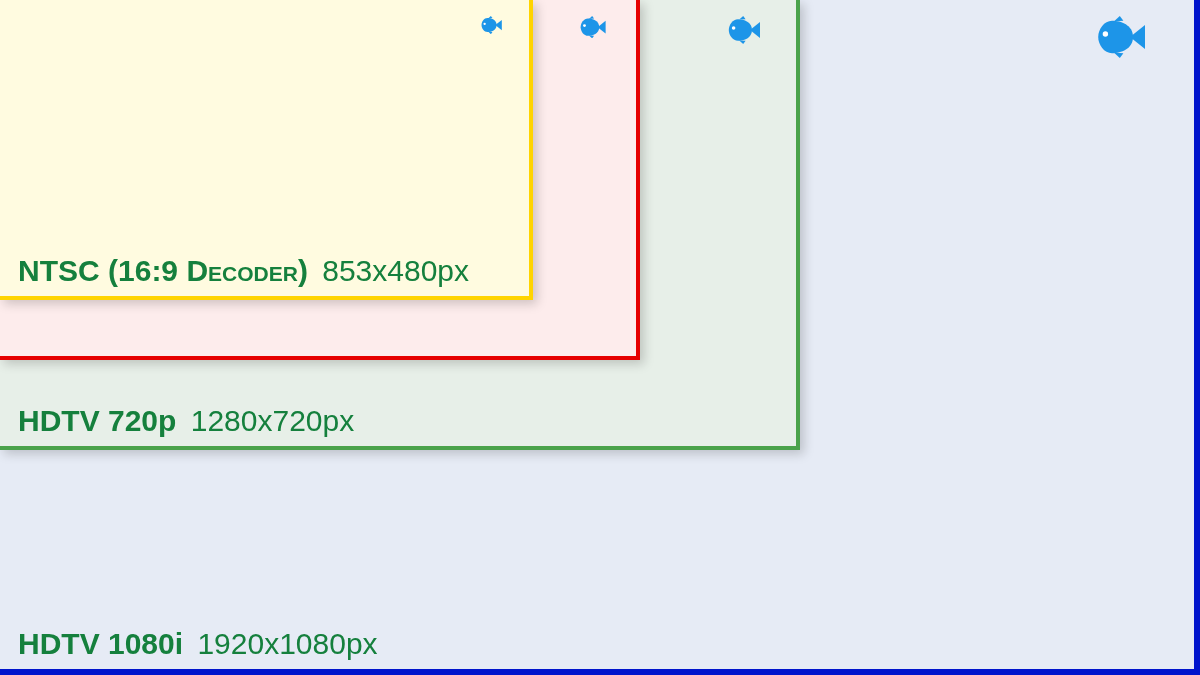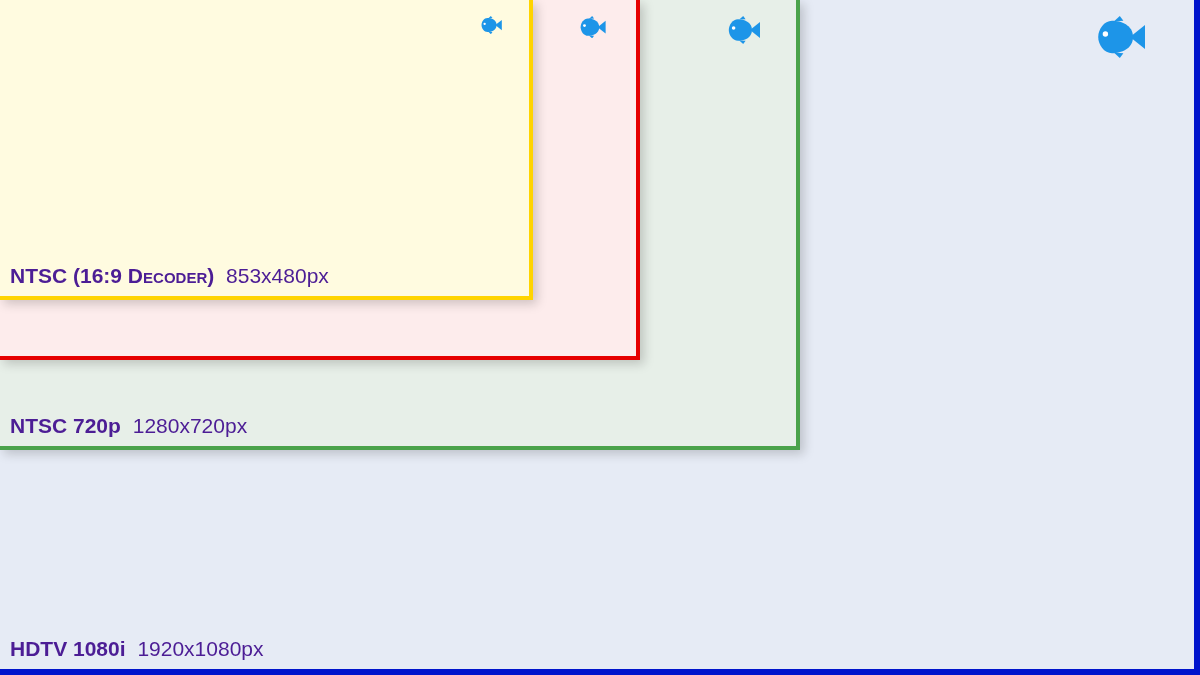--- a/index.html
+++ b/index.html
@@ -20,24 +20,24 @@
     position: absolute;
     left: 0;
     top: 0;
     box-sizing: border-box;
     border-style: solid;
     border-left-width: 0;
     border-top-width: 0;
   }
   .label {
     position: absolute;
-    left: 10px;
+    left: 18px;
     bottom: 8px;
-    font-size: 21px;
-    color: #4c1d95;
+    font-size: 30px;
+    color: #15803d;
     white-space: nowrap;
   }
   .label .name {
     font-weight: 700;
   }
   .label .qual {
     font-weight: 700;
     font-variant: small-caps;
   }
   .label .dims {
@@ -78,21 +78,21 @@
     <div class="fish" style="right: 28px;">
         <svg width="40" height="28" viewBox="0 0 100 70">
           <path fill="#1d95e8" d="M60 35 C60 15 40 8 25 8 C12 8 2 22 2 35 C2 48 12 62 25 62 C40 62 60 55 60 35 Z"></path>
           <path fill="#1d95e8" d="M55 35 L80 15 L80 55 Z"></path>
           <path fill="#1d95e8" d="M28 9 L38 0 L44 8 Z"></path>
           <path fill="#1d95e8" d="M28 61 L38 70 L44 62 Z"></path>
           <circle cx="14" cy="30" r="4.5" fill="#fff"></circle>
         </svg>
       </div>
     <div class="label">
-      <span class="name">NTSC 720p</span>
+      <span class="name">HDTV 720p</span>
       <span class="dims">1280x720px</span>
     </div>
   </div>
 
   <div id="box-pal" class="box" style="width: 640px; height: 360px; background: rgb(253, 236, 236); border-color: rgb(230, 0, 0); border-right-width: 4px; border-bottom-width: 4px; box-shadow: rgba(0, 0, 0, 0.18) 4px 4px 10px;">
     <div class="fish" style="right: 24px;">
         <svg width="32" height="22.4" viewBox="0 0 100 70">
           <path fill="#1d95e8" d="M60 35 C60 15 40 8 25 8 C12 8 2 22 2 35 C2 48 12 62 25 62 C40 62 60 55 60 35 Z"></path>
           <path fill="#1d95e8" d="M55 35 L80 15 L80 55 Z"></path>
           <path fill="#1d95e8" d="M28 9 L38 0 L44 8 Z"></path>

